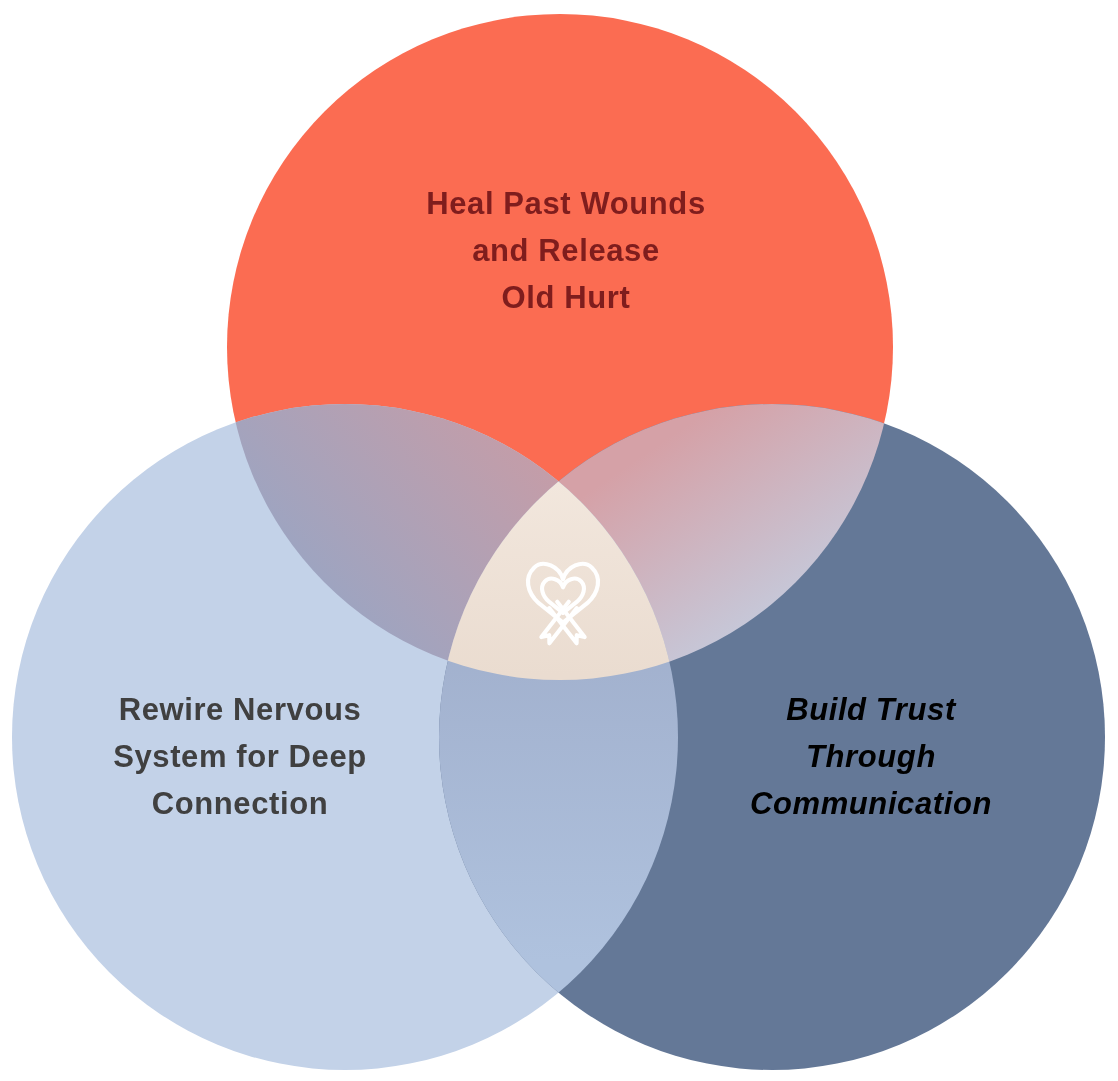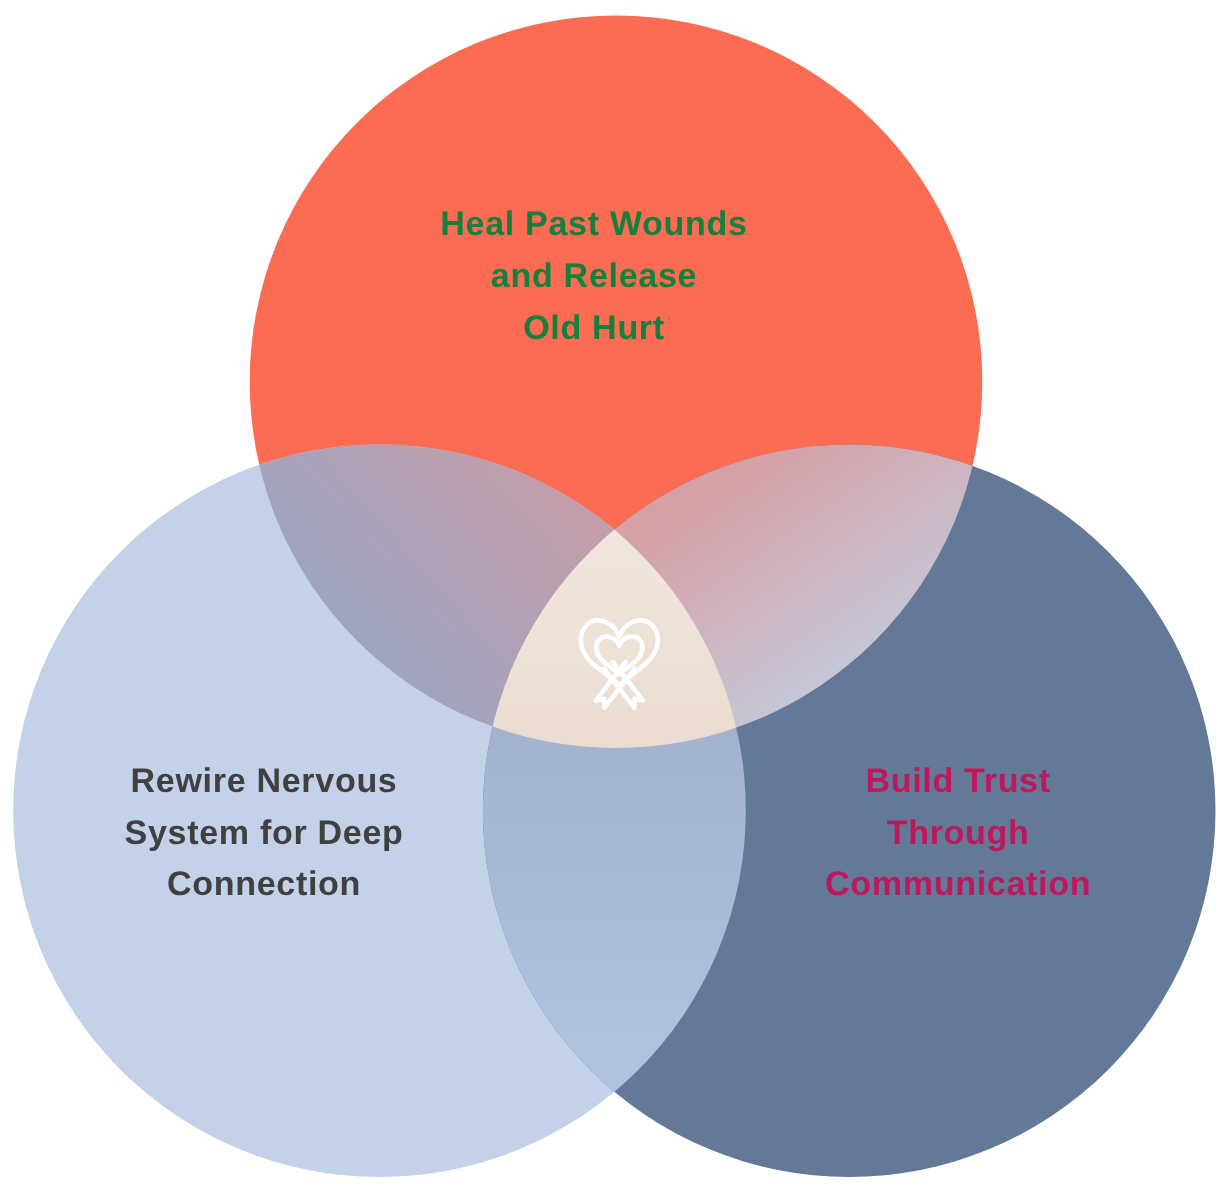--- a/index.html
+++ b/index.html
@@ -13,23 +13,23 @@
   .venn-svg { position: absolute; left: 0; top: 0; }
   .set-label {
     position: absolute;
     white-space: pre-line;
     text-align: center;
     font-weight: 700;
     font-size: 31px;
     line-height: 47px;
     letter-spacing: 0.6px;
   }
-  .label-top   { left: 330px; top: 180px; width: 420px; color: #15803d; }
+  .label-top   { left: 356px; top: 180px; width: 420px; color: #7f1d1d; }
   .label-left  { left:  20px; top: 686px; width: 440px; color: #404040; }
-  .label-right { left: 651px; top: 686px; width: 440px; color: #be185d; }
+  .label-right { left: 651px; top: 686px; width: 440px; color: #000000; font-style: italic; }
   .center-icon { position: absolute; left: 514px; top: 546px; width: 98px; height: 110px; }
 </style>
 </head>
 <body>
 
 <div class="stage">
 
   <svg class="venn-svg" width="1118" height="1081" viewBox="0 0 1118 1081" xmlns="http://www.w3.org/2000/svg">
     <defs>
       <clipPath id="cT">

